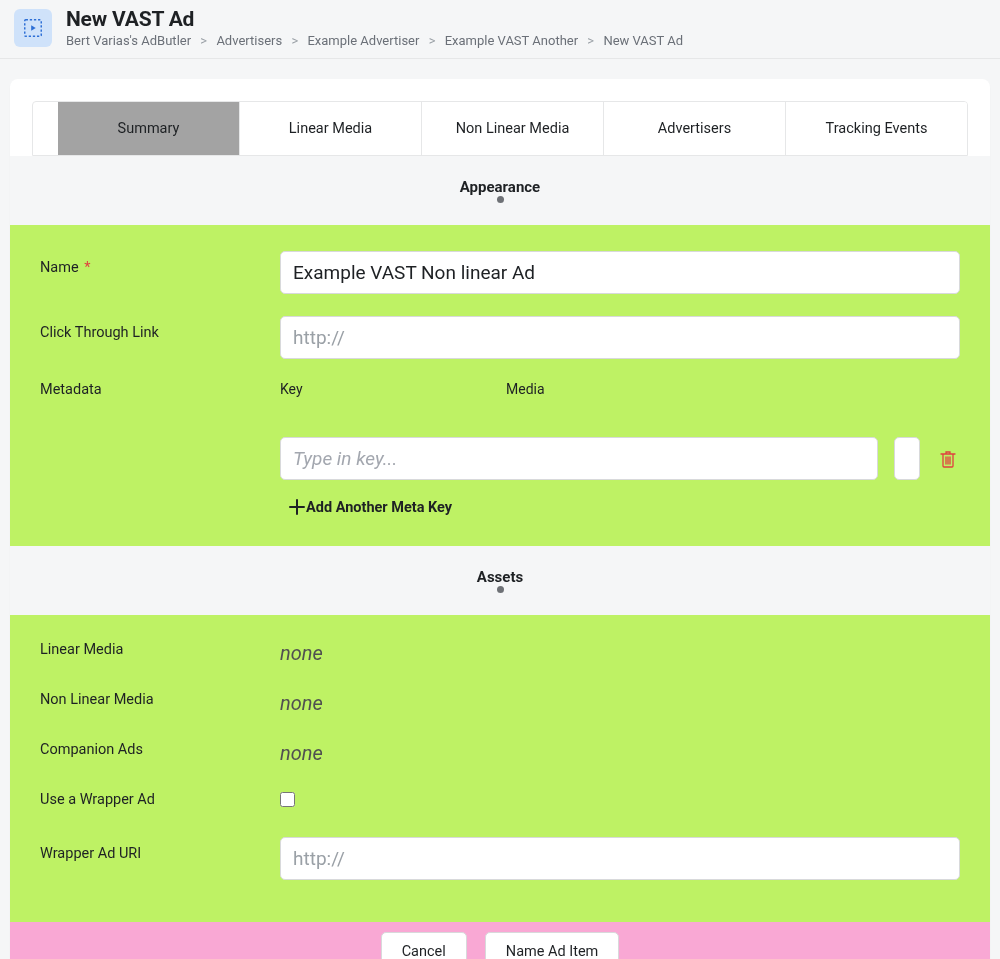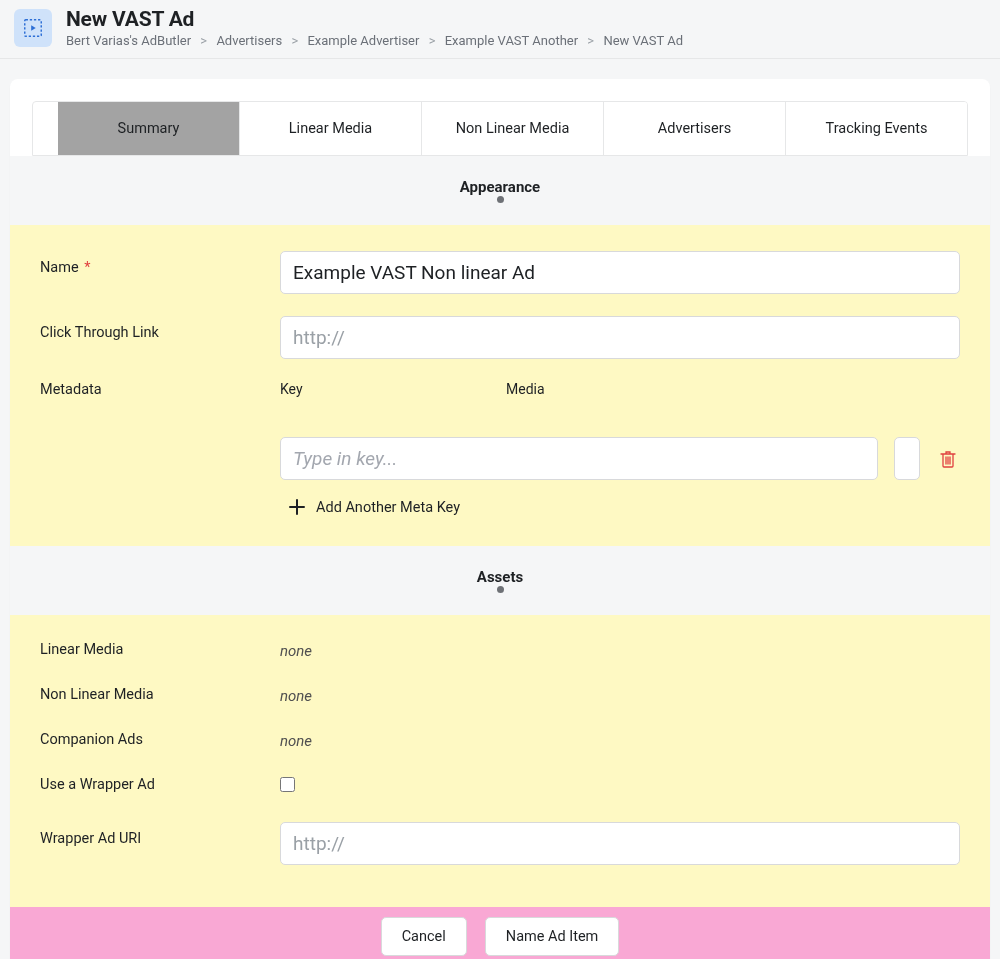--- a/index.html
+++ b/index.html
@@ -19,45 +19,45 @@
 
   .tabs { display: flex; margin: 22px 22px 0; border: 1px solid #e6e7e8; border-radius: 4px 4px 0 0; overflow: hidden; }
   .tab { flex: 1; text-align: center; padding: 18px 0; font-size: 14.5px; color: #1e2124; background: #fff; border-right: 1px solid #e6e7e8; cursor: pointer; }
   .tab:last-child { border-right: none; }
   .tab.active { background: #a3a3a3; margin-left: 25px; }
   
   .section-header { display: flex; justify-content: space-between; align-items: center; padding: 22px 30px; background: #f5f6f7; flex-direction: column; }
   .section-title { font-size: 15px; font-weight: 700; }
   .dot { width: 7px; height: 7px; background: #6e7176; border-radius: 50%; }
 
-  .section-body { background: #fef9c3; padding: 26px 30px; }
+  .section-body { background: #bef264; padding: 26px 30px; }
   .form-row { display: flex; align-items: flex-start; margin-bottom: 22px; }
   .form-row:last-child { margin-bottom: 0; }
   .form-label { width: 240px; font-size: 14.5px; color: #1e2124; padding-top: 8px; flex-shrink: 0; }
   .form-label.inline-label { padding-top: 0; }
   .asterisk { color: #e0403f; margin-left: 2px; }
   .form-field { flex: 1; }
   
   input[type="text"].text-input { width: 100%; padding: 9px 12px; border: 1px solid #d8d9db; border-radius: 5px; font-size: 19px; color: #1e2124; }
   input[type="text"].text-input::placeholder { color: #9aa0a6; font-style: normal; }
   input[type="text"].text-input.italic-ph::placeholder { font-style: italic; color: #a3a7af; }
   
   .meta-header { display: flex; gap: 16px; margin-bottom: 8px;}
   .meta-col { font-size: 14px; color: #1e2124; }
   .meta-col.key { width: 210px; }
   .meta-col.value { flex: 1; }
   .meta-row { display: flex; gap: 16px; align-items: center; margin-bottom: 18px; margin-top: 40px;}
   .meta-key-input { width: 210px; }
   .meta-value-input { flex: 1; }
   .trash { color: #e0403f; cursor: pointer; padding: 4px; flex-shrink: 0; }
   .trash svg { display: block; }
-  .add-meta { display: inline-flex; align-items: center; gap: 10px; font-size: 14.5px; font-weight: 400; color: #1e2124; cursor: pointer; margin-left: 8px;}
+  .add-meta { display: inline-flex; align-items: center; font-size: 14.5px; font-weight: 700; color: #1e2124; cursor: pointer; margin-left: 8px;}
   .plus-icon { display: inline-flex; }
   
-  .italic-none { font-style: italic; color: #505050; font-size: 15px; }
+  .italic-none { font-style: italic; color: #505050; font-size: 20px; }
   .assets-body .form-row { margin-bottom: 26px; }
   .assets-body .form-row:last-child { margin-bottom: 16px; }
   .assets-body .form-label { padding-top: 0; }
   .assets-body .form-row.with-input .form-label { padding-top: 8px; }
 
   input[type="checkbox"].checkbox { width: 15px; height: 15px; cursor: pointer; accent-color: #1e2124; margin-top: 1px;}
 
   .button-row { display: flex; justify-content: center; gap: 18px; padding: 10px 0 26px; background: #f9a8d4;}
   .btn { padding: 10px 20px; border: 1px solid #d8d9db; background: #fff; border-radius: 5px; font-size: 14.5px; color: #1e2124; cursor: pointer; }
 </style>

